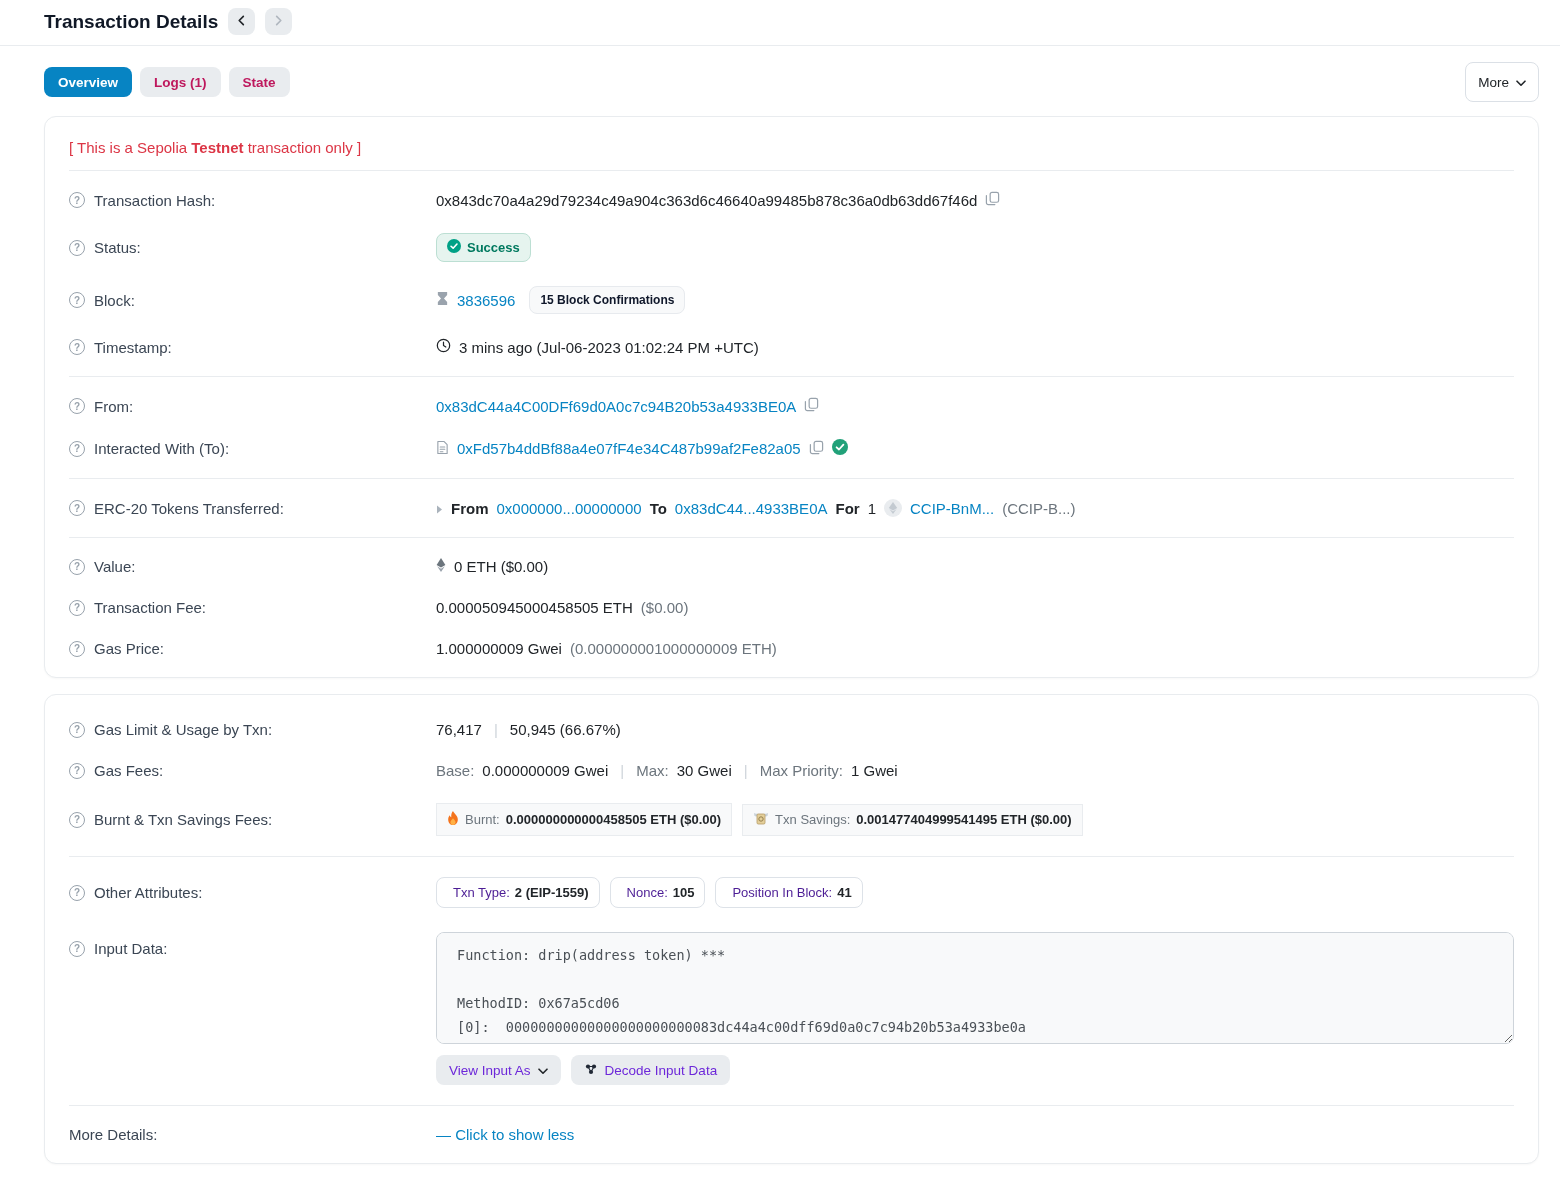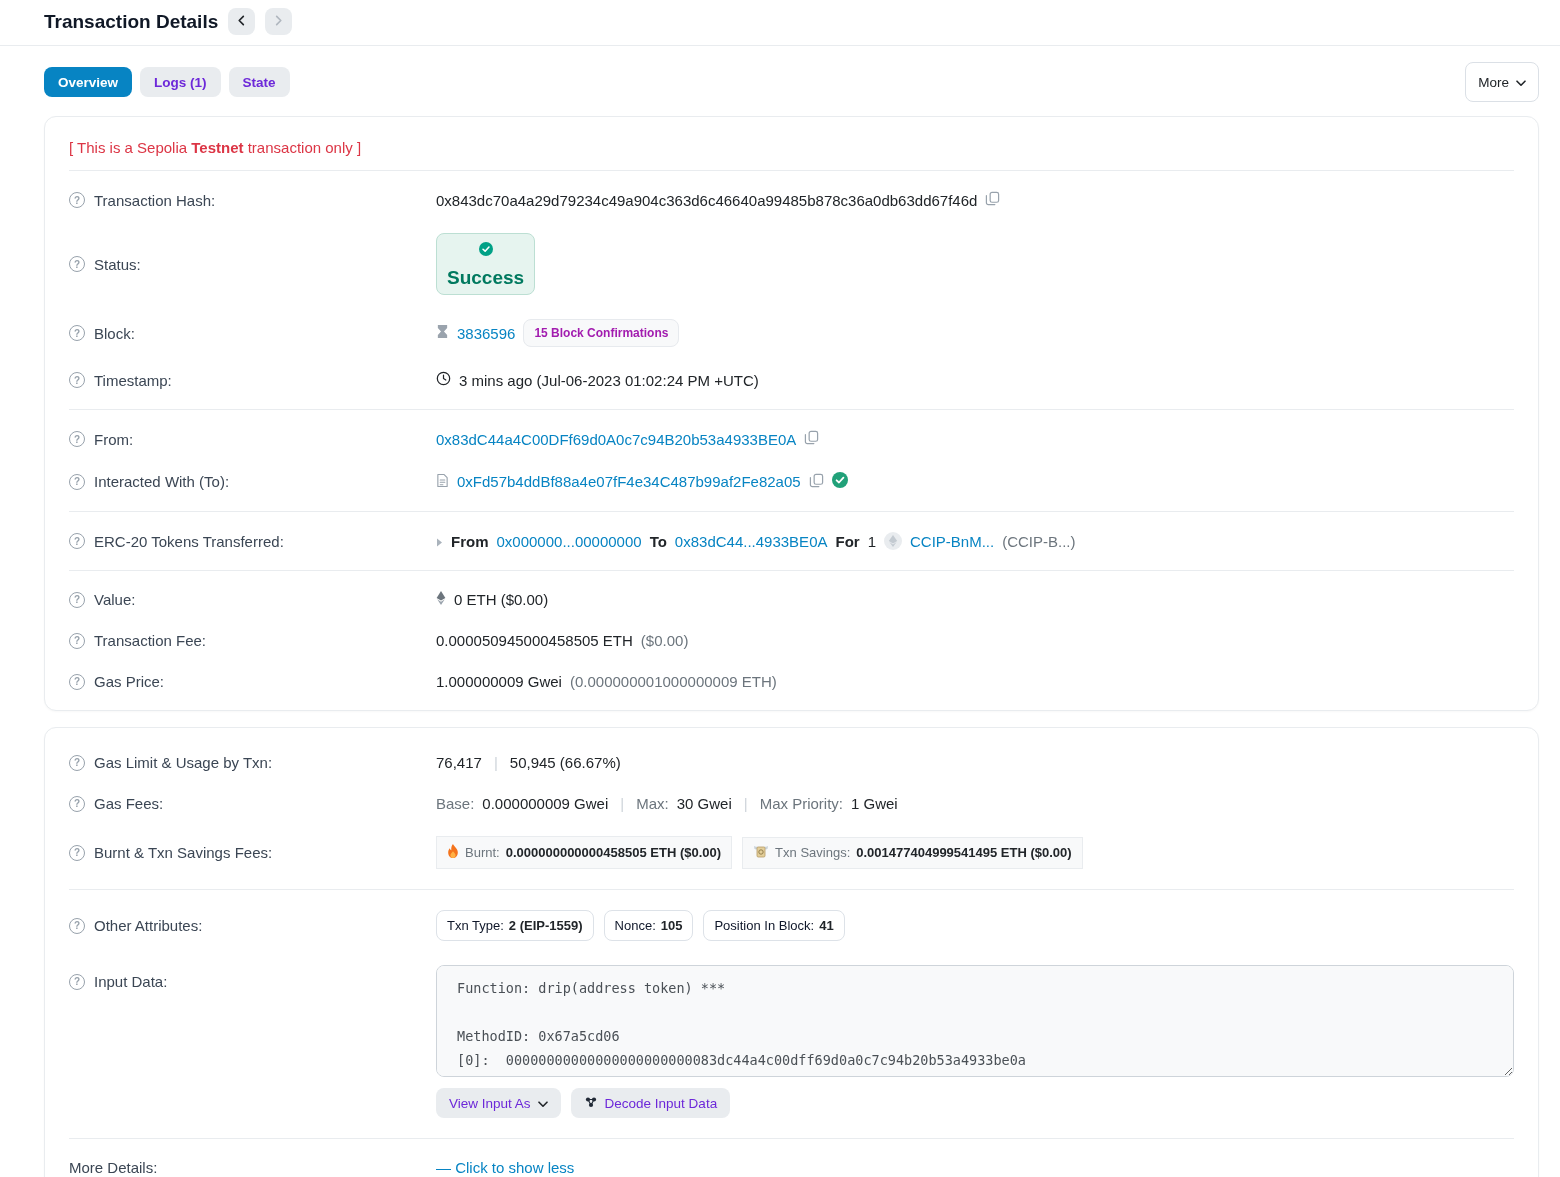--- a/index.html
+++ b/index.html
@@ -18,21 +18,21 @@
     width:27px; height:27px; border:none; border-radius:8px; background:#e9ecef;
     display:inline-flex; align-items:center; justify-content:center; cursor:pointer;
   }
   .title-divider { border-bottom:1px solid #e9ecef; }
 
   
   .tabs-row { display:flex; align-items:center; justify-content:space-between; margin:16px 0 14px; }
   .tabs { display:flex; gap:8px; }
   .tab {
     height:30px; padding:0 14px; border:none; border-radius:8px; cursor:pointer;
-    background:#e9ecef; color:#6d28d9; font-size:13.5px; font-weight:bold;
+    background:#e9ecef; color:#be185d; font-size:13.5px; font-weight:bold;
     font-family:"Liberation Sans", sans-serif; display:inline-flex; align-items:center;
   }
   .tab.active { background:#0784c3; color:#ffffff; }
   .more-btn {
     height:40px; padding:0 12px; border:1px solid #dbe0e6; border-radius:8px;
     background:#ffffff; color:#212529; font-size:13.5px; cursor:pointer;
     font-family:"Liberation Sans", sans-serif; display:inline-flex; align-items:center; gap:7px;
   }
 
   
@@ -59,46 +59,46 @@
 
   a.link { color:#0784c3; text-decoration:none; cursor:pointer; }
   .muted { color:#6c757d; }
   .sep { color:#ced4da; padding:0 4px; }
   .icon-btn { background:none; border:none; cursor:pointer; padding:0; display:inline-flex; align-items:center; }
 
   
   .status-badge {
     display:inline-flex; align-items:center; gap:6px;
     background:#e6f4ef; border:1px solid #bcdfd3; border-radius:8px;
-    padding:5px 10px; font-size:19px; font-weight:bold; color:#00795f;flex-direction:column;
+    padding:5px 10px; font-size:13px; font-weight:bold; color:#00795f;
   }
 
   
   .confirm-badge {
-    display:inline-flex; align-items:center; 
+    display:inline-flex; align-items:center; margin-left:6px;
     background:#f8f9fa; border:1px solid #e7eaee; border-radius:8px;
-    padding:6px 10px; font-size:12px; font-weight:bold; color:#a21caf;
+    padding:6px 10px; font-size:12px; font-weight:bold; color:#0f172a;
   }
 
   
   .fee-badge {
     display:inline-flex; align-items:center; gap:6px;
     background:#f8f9fa; border:1px solid #e9ecef; border-radius:0;
     padding:7px 10px; font-size:13px;
   }
   .fee-badge .lbl { color:#6c757d; }
   .fee-badge .val { font-weight:bold; color:#212529;text-align:center; }
 
   
   .attr-badge {
     display:inline-flex; align-items:center; gap:5px;
     background:#ffffff; border:1px solid #dde2e8; border-radius:8px;
     padding:7px 10px; font-size:13px;
   }
-  .attr-badge .lbl { color:#0f172a; }
+  .attr-badge .lbl { color:#4c1d95;margin-left:6px; }
   .attr-badge .val { font-weight:bold; color:#212529; }
   .gap10 { gap:10px; }
 
   
   .input-col { flex:1; min-width:0; }
   .input-textarea {
     width:100%; height:112px; resize:both;
     background:#f8f9fa; border:1px solid #ced4da; border-radius:8px;
     padding:10px 20px; font-family:"DejaVu Sans Mono","Liberation Mono",monospace;
     font-size:13.5px; line-height:24px; color:#4a5056; overflow:auto;

